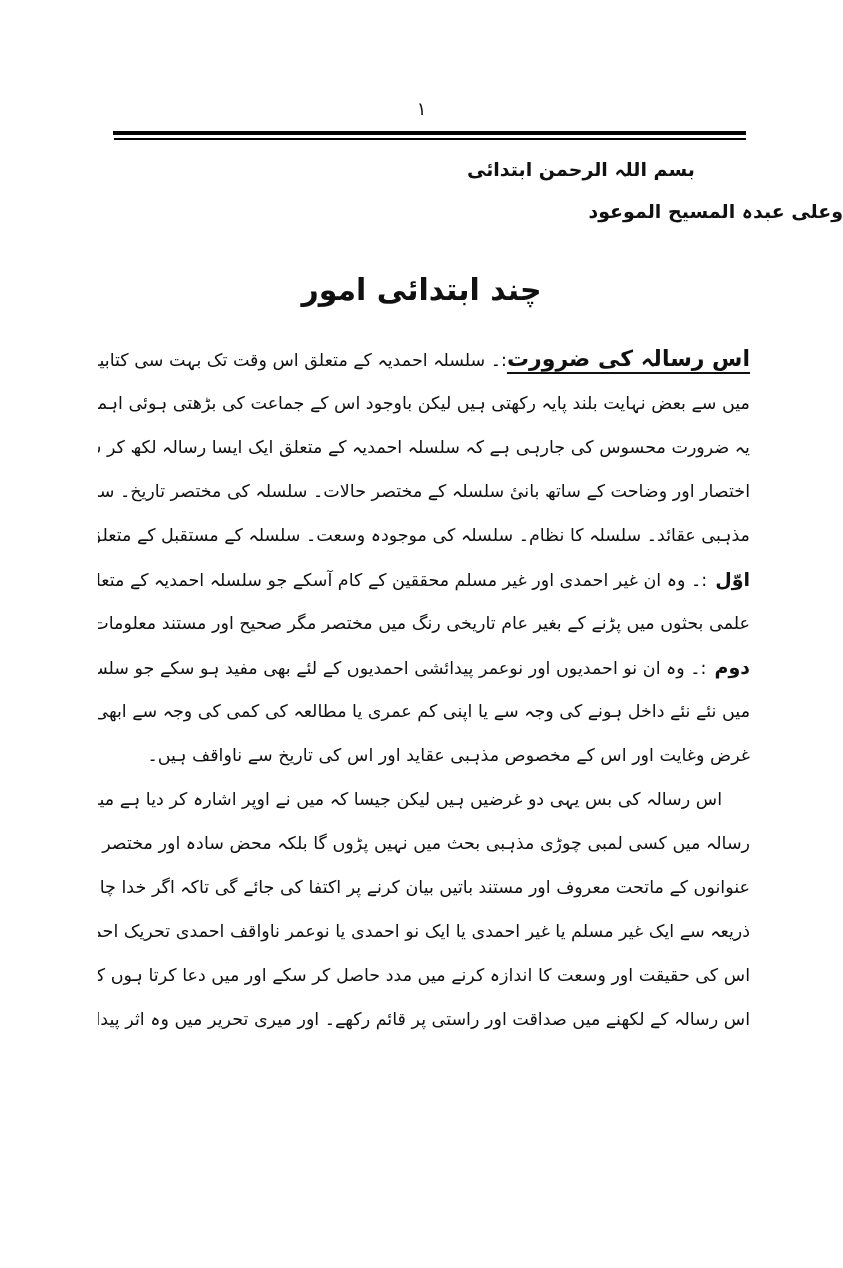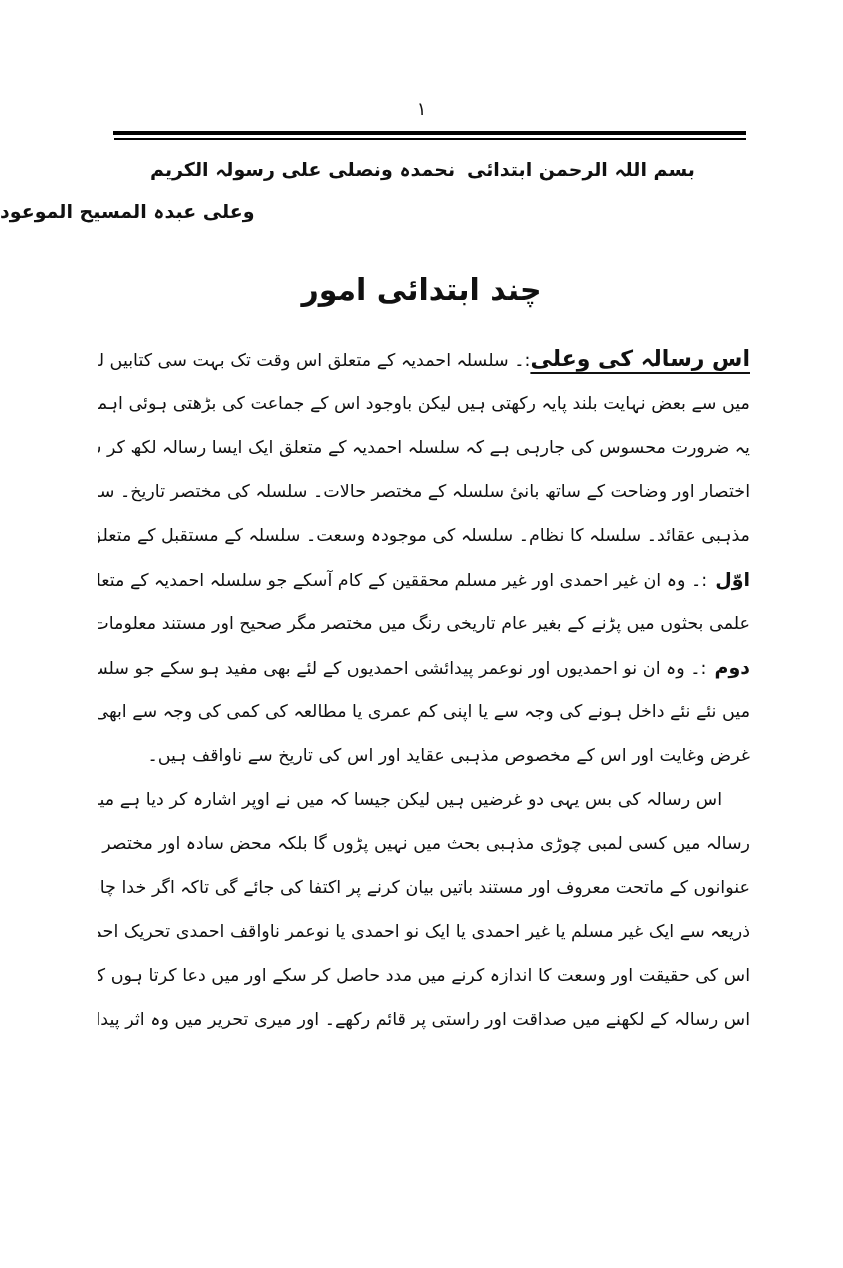--- a/index.html
+++ b/index.html
@@ -51,21 +51,21 @@
       justify-content: space-between;
       font-size: 19px;
       font-weight: bold;
       font-family: "DejaVu Sans", sans-serif;
     }
     .salutation {
       position: absolute;
       top: 200px;
       left: 0;
       width: 843px;
-      text-align: left;
+      text-align: right;
       direction: rtl;
       font-size: 19px;
       font-weight: bold;
     }
     .chapter-title {
       position: absolute;
       top: 272px;
       left: 0;
       width: 843px;
       text-align: center;
@@ -116,29 +116,28 @@
   </style>
 </head>
 <body>
 
 <div class="page-number">۱</div>
 <div class="rule-thick"></div>
 <div class="rule-thin"></div>
 
 <div class="basmala-row">
   <span>بسم اللہ الرحمن ابتدائی</span>
-  <span>نحمدہ ونصلی علی رسولہ الکریم</span>
 </div>
 <div class="salutation">وعلی عبدہ المسیح الموعود</div>
 
 <div class="chapter-title">چند ابتدائی امور</div>
 
 <div class="body-text">
 
-  <span class="line"><span class="heading-inline">اس رسالہ کی وعلی</span><span>:۔ سلسلہ احمدیہ کے متعلق اس وقت تک بہت سی کتابیں لکھی گئی ہیں جن</span></span>
+  <span class="line"><span class="heading-inline">اس رسالہ کی ضرورت</span><span>:۔ سلسلہ احمدیہ کے متعلق اس وقت تک بہت سی کتابیں لکھی گئی ہیں جن</span></span>
   <span class="line">میں سے بعض نہایت بلند پایہ رکھتی ہیں لیکن باوجود اس کے جماعت کی بڑھتی ہوئی اہمیت کے پیش نظر</span>
   <span class="line">یہ ضرورت محسوس کی جارہی ہے کہ سلسلہ احمدیہ کے متعلق ایک ایسا رسالہ لکھ کر شائع کیا جائے جس میں</span>
   <span class="line">اختصار اور وضاحت کے ساتھ بانیٔ سلسلہ کے مختصر حالات۔ سلسلہ کی مختصر تاریخ۔ سلسلہ کے مخصوص</span>
   <span class="line">مذہبی عقائد۔ سلسلہ کا نظام۔ سلسلہ کی موجودہ وسعت۔ سلسلہ کے مستقبل کے متعلق امیدیں وغیرہ</span>
 
   <span class="line"><span class="label-inline">اوّل</span><span>:۔ وہ ان غیر احمدی اور غیر مسلم محققین کے کام آسکے جو سلسلہ احمدیہ کے متعلق مذہبی اور</span></span>
   <span class="line last">علمی بحثوں میں پڑنے کے بغیر عام تاریخی رنگ میں مختصر مگر صحیح اور مستند معلومات حاصل کرنا چاہتے ہیں۔</span>
 
   <span class="line"><span class="label-inline">دوم</span><span>:۔ وہ ان نو احمدیوں اور نوعمر پیدائشی احمدیوں کے لئے بھی مفید ہو سکے جو سلسلہ احمدیہ</span></span>
   <span class="line">میں نئے نئے داخل ہونے کی وجہ سے یا اپنی کم عمری یا مطالعہ کی کمی کی وجہ سے ابھی تک سلسلہ کی اصل</span>

